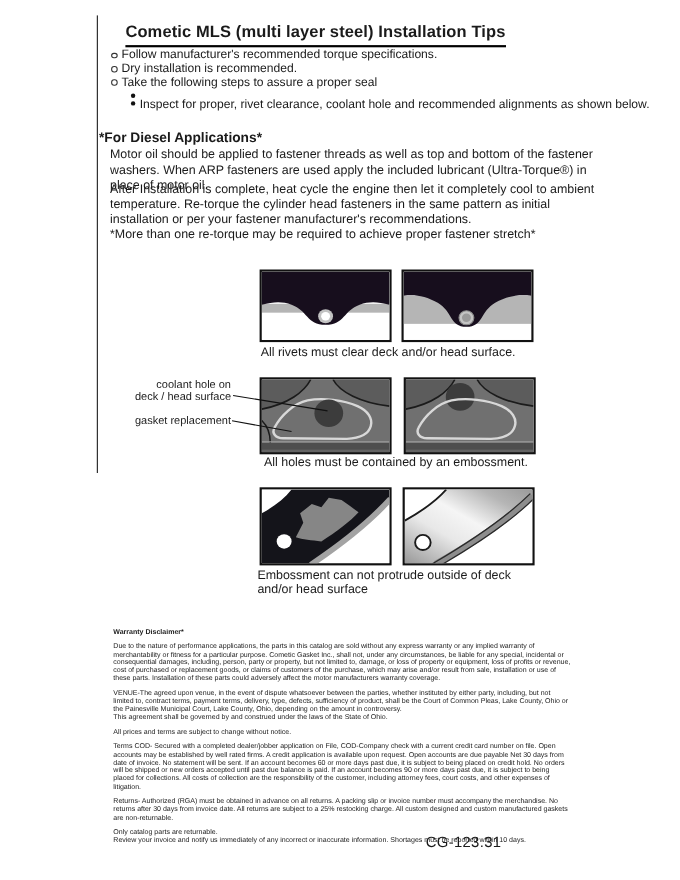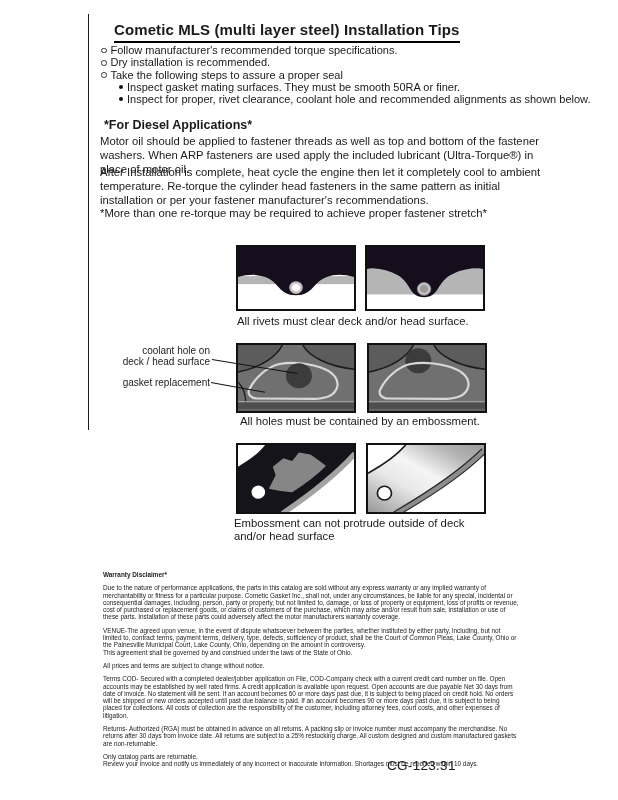--- a/index.html
+++ b/index.html
@@ -9,21 +9,21 @@
   .vrule{left:88px;top:14px;width:1.2px;height:416px;background:#1c1c1c;}
   .title{left:114px;top:21px;font-size:15px;font-weight:bold;letter-spacing:.1px;
          border-bottom:2px solid #000;padding-bottom:3px;}
   .bullets{left:101px;top:44px;width:500px;font-size:11px;line-height:12.3px;text-align:center;}
   .brow{display:flex;align-items:flex-start;}
   .brow.sub{margin-left:18px;}
   .mk-o{flex:none;width:3.5px;height:3.5px;border:1px solid #333;border-radius:50%;
         margin:3.8px 4px 0 0;}
   .mk-f{flex:none;width:4px;height:4px;background:#111;border-radius:50%;
         margin:3.8px 4px 0 0;}
-  .diesel-h{left:104px;top:118px;font-size:12.5px;font-weight:bold;}
+  .diesel-h{left:90px;top:118px;font-size:12.5px;font-weight:bold;}
   .para{left:100px;width:452px;font-size:11.3px;line-height:14px;}
   .p1{top:134px;} .p2{top:165px;} .pnote{top:206px;}
   .dg-label{width:120px;text-align:center;font-size:13px;letter-spacing:.4px;color:#111;margin-top:46px;}
   .dg-box{border:2px solid #111;background:#fff;}
   .dg-box svg{display:block;}
   .caption{font-size:11.3px;line-height:12.5px;white-space:pre-line;}
   .ann{width:115px;text-align:right;font-size:10px;line-height:11px;white-space:pre-line;color:#222;}
   .ann-line{height:0;border-top:1.2px solid #111;transform-origin:0 0;z-index:5;}
   .warranty{left:103px;top:571px;width:417px;font-size:6.4px;line-height:7.3px;color:#222;}
   .warranty .wh{font-weight:bold;margin-bottom:6px;}
@@ -47,21 +47,20 @@
     <div class="brow">
       <span class="mk-o"></span>
       <span>Dry installation is recommended.</span>
     </div>
     <div class="brow">
       <span class="mk-o"></span>
       <span>Take the following steps to assure a proper seal</span>
     </div>
     <div class="brow sub">
       <span class="mk-f"></span>
-      <span>Inspect gasket mating surfaces.  They must be smooth 50RA or finer.</span>
     </div>
     <div class="brow sub">
       <span class="mk-f"></span>
       <span>Inspect for proper, rivet clearance, coolant hole and recommended alignments as shown below.</span>
     </div>
   </div>
 
   <div class="abs diesel-h">*For Diesel Applications*</div>
   <div class="abs para p1">Motor oil should be applied to fastener threads as well as top and bottom of the fastener washers. When ARP fasteners are used apply the included lubricant (Ultra-Torque®) in place of motor oil.</div>
   <div class="abs para p2">After Installation is complete, heat cycle the engine then let it completely cool to ambient temperature. Re-torque the cylinder head fasteners in the same pattern as initial installation or per your fastener manufacturer's recommendations.</div>

